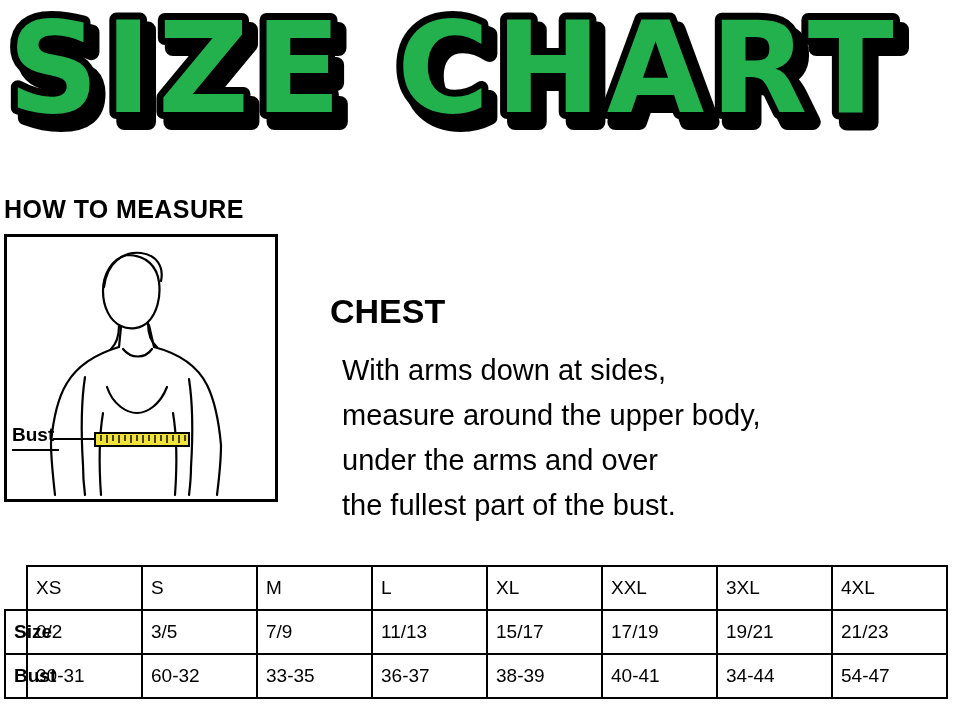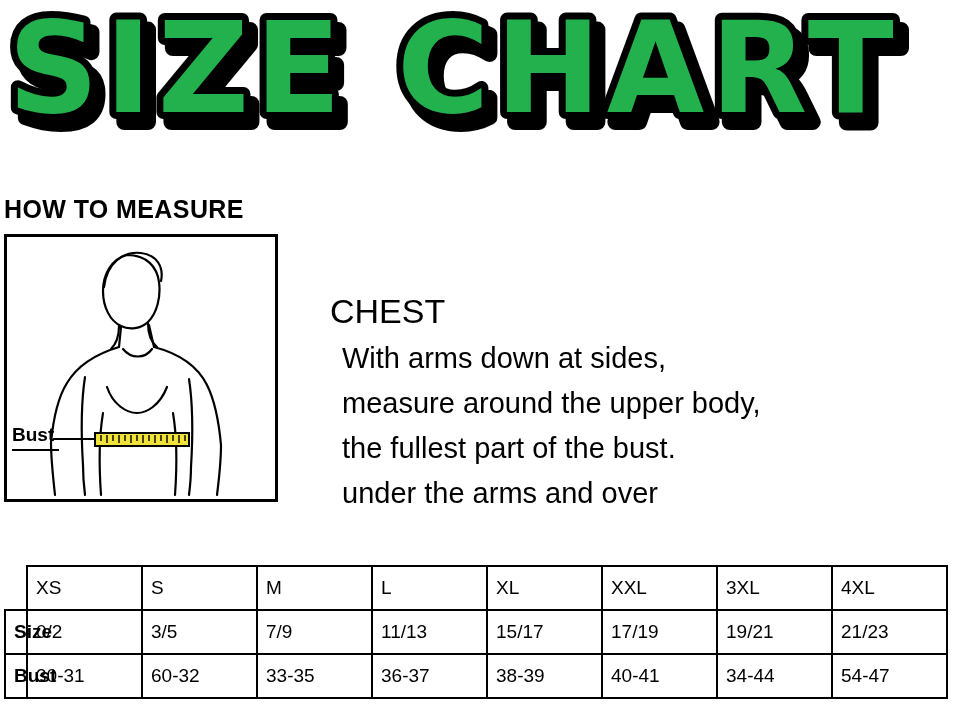--- a/index.html
+++ b/index.html
@@ -73,22 +73,22 @@
   .chest-block {
     position: absolute;
     left: 330px;
     top: 290px;
     width: 610px;
   }
   .chest-title {
     font-size: 34px;
     line-height: 42px;
     font-family: "Liberation Sans", sans-serif;
-    font-weight: normal;
-    margin: 0 0 4px 0;
+    font-weight: bold;
+    margin: 0 0 16px 0;
   }
   .chest-line {
     font-size: 29px;
     line-height: 45px;
     font-family: "Liberation Sans", sans-serif;
     white-space: nowrap;
     margin-left: 12px;
   }
 
   
@@ -205,22 +205,22 @@
   </svg>
 </div>
 
 <div class="bust-label">Bust</div>
 <div class="bust-underline"></div>
 
 <div class="chest-block">
   <div class="chest-title">CHEST</div>
   <div class="chest-line">With arms down at sides,</div>
   <div class="chest-line">measure around the upper body,</div>
+  <div class="chest-line">under the arms and over</div>
   <div class="chest-line">the fullest part of the bust.</div>
-  <div class="chest-line">under the arms and over</div>
 </div>
 
 <table class="size-table">
   <tbody>
     <tr class="header-row">
       <td class="corner"></td>
       <td class="col">XS</td>
       <td class="col">S</td>
       <td class="col">M</td>
       <td class="col">L</td>

